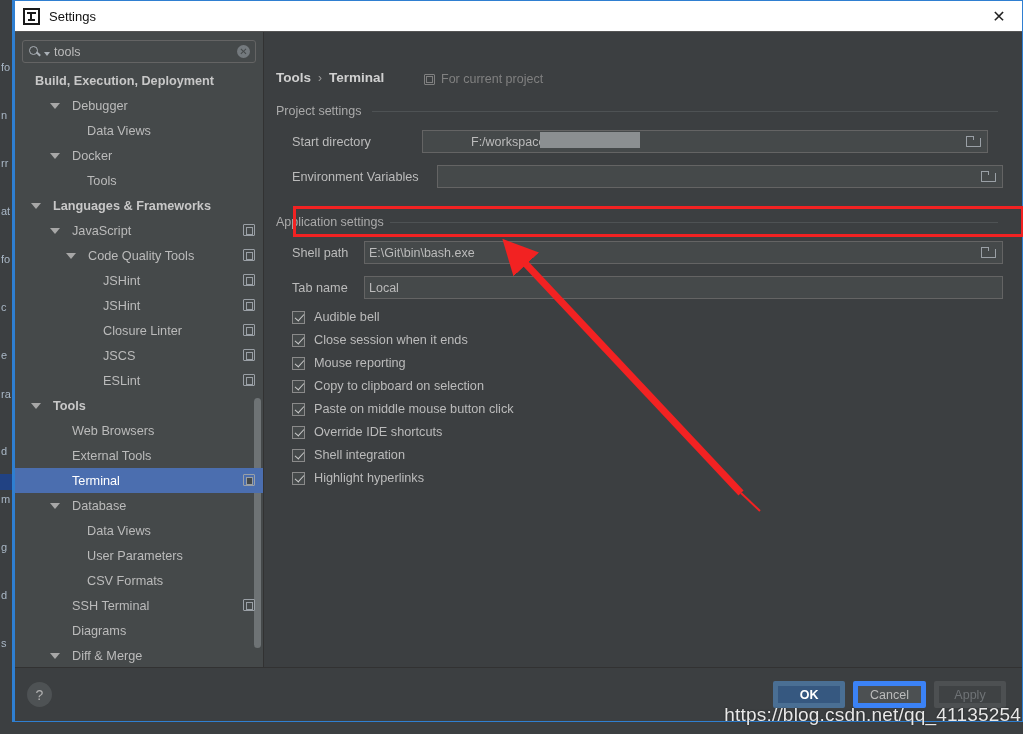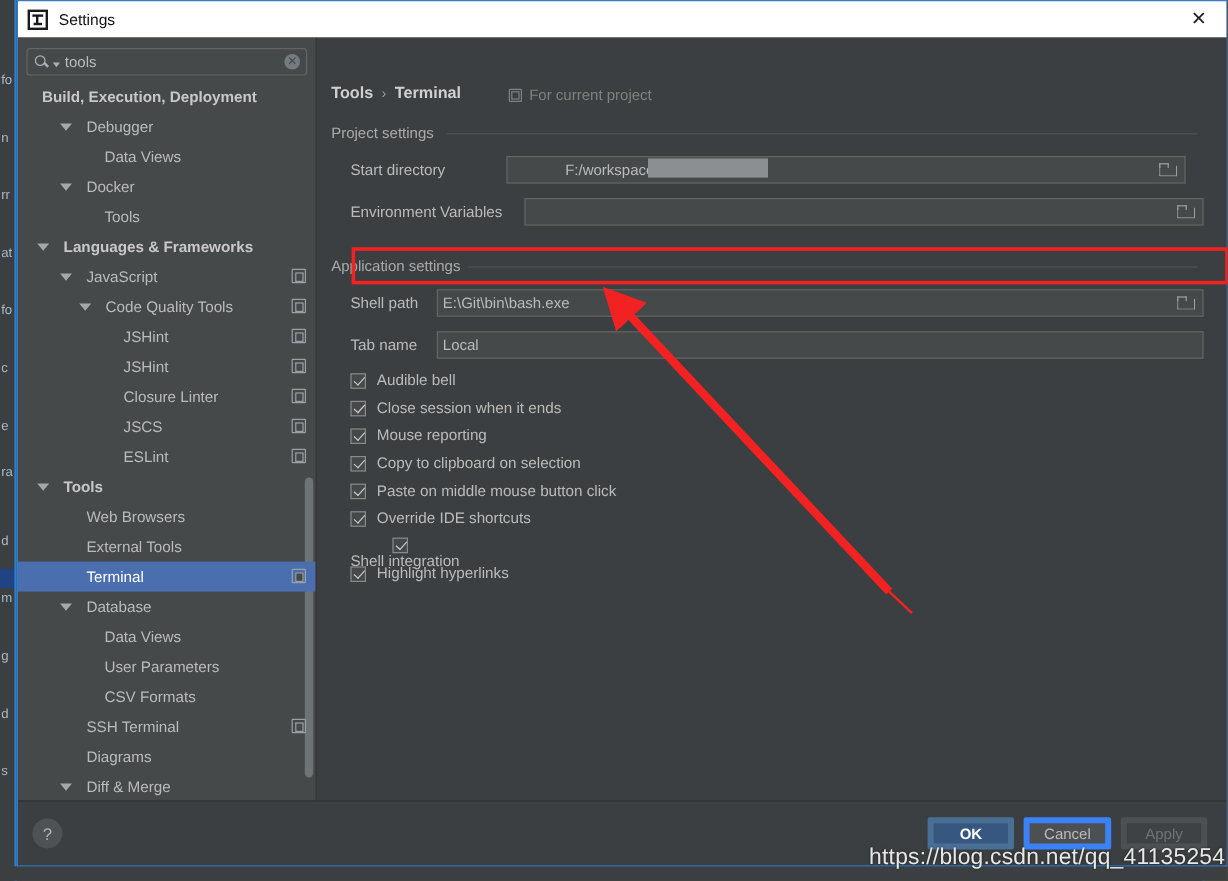--- a/index.html
+++ b/index.html
@@ -619,21 +619,21 @@
               <span>Copy to clipboard on selection</span>
             </div>
             <div class="check-row" style="left: 28px; top: 370px;">
               <span class="cbox checked"></span>
               <span>Paste on middle mouse button click</span>
             </div>
             <div class="check-row" style="left: 28px; top: 393px;">
               <span class="cbox checked"></span>
               <span>Override IDE shortcuts</span>
             </div>
-            <div class="check-row" style="left: 28px; top: 416px; flex-direction: column;">
+            <div class="check-row" style="left: 28px; top: 416px;">
               <span class="cbox checked"></span>
               <span>Shell integration</span>
             </div>
             <div class="check-row" style="left: 28px; top: 439px;">
               <span class="cbox checked"></span>
               <span>Highlight hyperlinks</span>
             </div>
           </div>
 
       </div>

